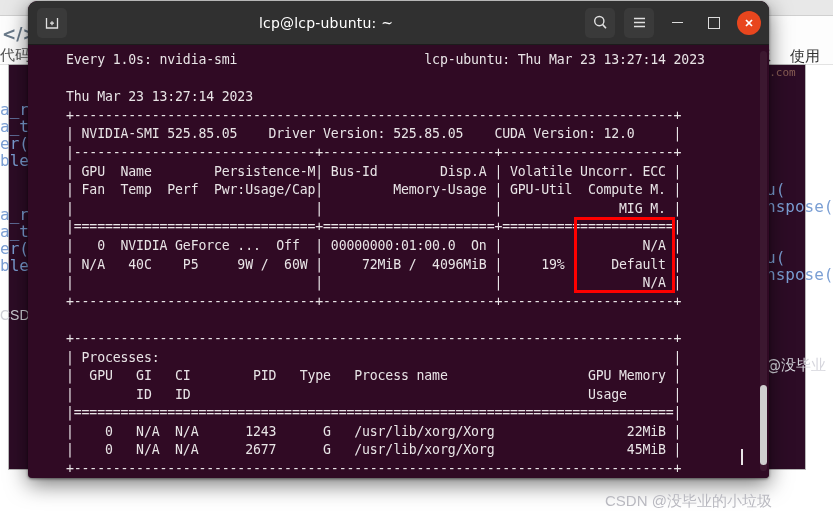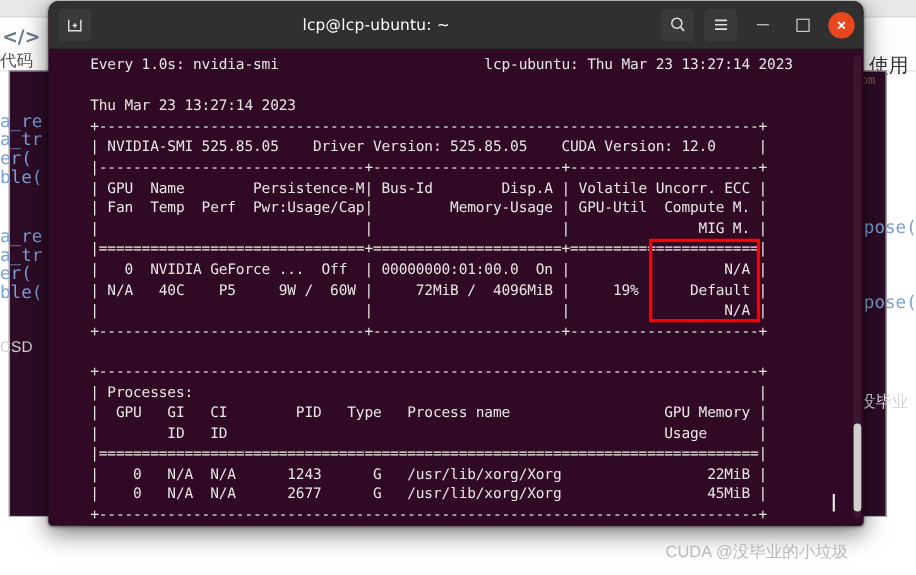--- a/index.html
+++ b/index.html
@@ -65,21 +65,21 @@
   }
   .bg-nav-cn-1 {
     position: absolute;
     left: 758px; top: 47px;
     font-size: 13px;
     color: #333333;
   }
   .bg-nav-cn-2 {
     position: absolute;
     left: 790px; top: 47px;
-    font-size: 18px;
+    font-size: 15px;
     color: #333333;
   }
 
   
   .bg-code-panel {
     position: absolute;
     left: 8px; top: 64px;
     width: 796px; height: 404px;
     background: #2d0c26;
     border: 1px solid #b8b8b8;
@@ -112,21 +112,21 @@
     position: absolute;
     left: 750px; top: 356px;
     font-size: 15px;
     color: #d6d6dd;
     white-space: pre;
   }
 
   
   #terminal-window {
     position: absolute;
-    left: 44px; top: 1px;
+    left: 28px; top: 1px;
     width: 741px; height: 477px;
     background: #300a24;
     border-radius: 9px 9px 4px 4px;
     box-shadow: 0 6px 22px rgba(0,0,0,0.55), 0 1px 3px rgba(0,0,0,0.5);
     overflow: hidden;
   }
 
   .titlebar {
     position: relative;
     height: 43px;
@@ -372,15 +372,15 @@
 
       <div class="term-scrollbar"></div>
       <div class="term-scrollthumb"></div>
     </div>
 
     <div class="term-cursor"></div>
 
     <div id="gpu-util-highlight"></div>
   </div>
 
-  <div class="watermark">CUDA @没毕业的小垃圾</div>
+  <div class="watermark">CSDN @没毕业的小垃圾</div>
 
 </div>
 
 </body></html>

